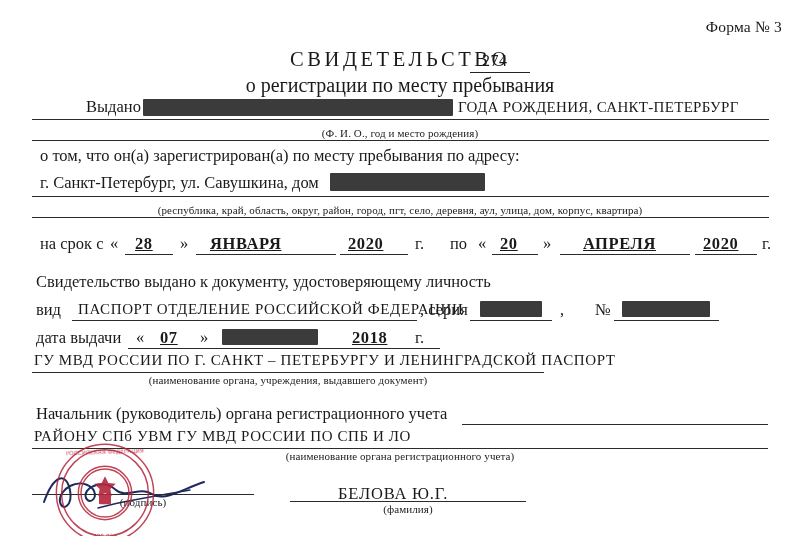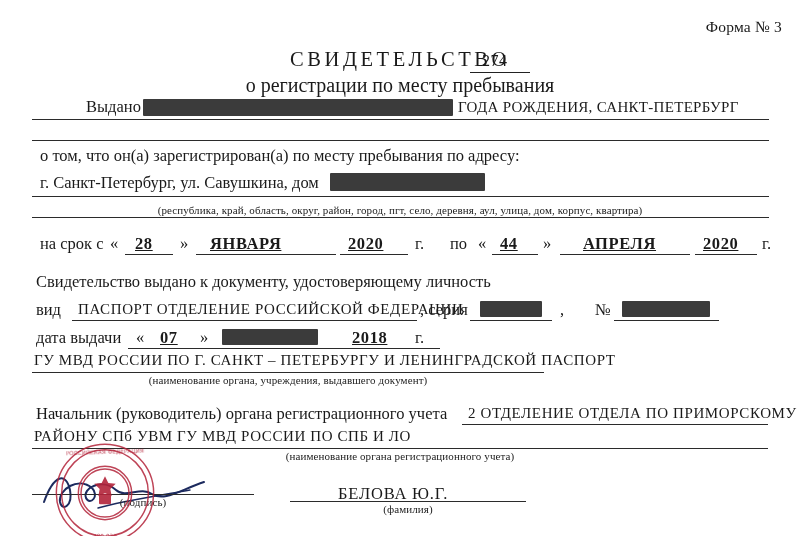--- a/index.html
+++ b/index.html
@@ -121,20 +121,21 @@
   <div class="abs title">СВИДЕТЕЛЬСТВО</div>
   <div class="title-num">274</div>
   <div class="title-num-line"></div>
   <div class="abs subtitle">о регистрации по месту пребывания</div>
 
   <div class="abs row-label" style="left:68px; top:97px;margin-left:18px;">Выдано</div>
   <div class="abs redact" style="left:143px; top:99px; width:310px; height:17px;"></div>
   <div class="abs" style="left:458px; top:99px; font-size:15px; letter-spacing:0.3px;">ГОДА РОЖДЕНИЯ, САНКТ-ПЕТЕРБУРГ</div>
   <div class="abs rule" style="left:32px; top:119px; width:737px;"></div>
   <div class="abs rule" style="left:32px; top:140px; width:737px;"></div>
+  <div class="abs caption" style="left:0; right:0; top:127px;">(Ф. И. О., год и место рождения)</div>
 
   <div class="abs row-label" style="left:40px; top:146px;">о том, что он(а) зарегистрирован(а) по месту пребывания по адресу:</div>
 
   <div class="abs row-label" style="left:40px; top:173px;">г. Санкт-Петербург, ул. Савушкина, дом</div>
   <div class="abs redact" style="left:330px; top:173px; width:155px; height:18px;"></div>
   <div class="abs rule" style="left:32px; top:196px; width:737px;"></div>
   <div class="abs rule" style="left:32px; top:217px; width:737px;"></div>
   <div class="abs caption" style="left:0; right:0; top:204px;">(республика, край, область, округ, район, город, пгт, село, деревня, аул, улица, дом, корпус, квартира)</div>
 
   <div class="abs row-label" style="left:40px; top:234px;">на срок с</div>
@@ -142,21 +143,21 @@
   <div class="abs row-label bold-val" style="left:135px; top:234px;">28</div>
   <div class="abs rule" style="left:125px; top:254px; width:48px;"></div>
   <div class="abs row-label" style="left:180px; top:234px;">»</div>
   <div class="abs row-label bold-val" style="left:210px; top:234px;">ЯНВАРЯ</div>
   <div class="abs rule" style="left:196px; top:254px; width:140px;"></div>
   <div class="abs row-label bold-val" style="left:348px; top:234px;">2020</div>
   <div class="abs rule" style="left:340px; top:254px; width:68px;"></div>
   <div class="abs row-label" style="left:415px; top:234px;">г.</div>
   <div class="abs row-label" style="left:450px; top:234px;">по</div>
   <div class="abs row-label" style="left:478px; top:234px;">«</div>
-  <div class="abs row-label bold-val" style="left:500px; top:234px;">44</div>
+  <div class="abs row-label bold-val" style="left:500px; top:234px;">20</div>
   <div class="abs rule" style="left:492px; top:254px; width:46px;"></div>
   <div class="abs row-label" style="left:543px; top:234px;">»</div>
   <div class="abs row-label bold-val" style="left:583px; top:234px;">АПРЕЛЯ</div>
   <div class="abs rule" style="left:560px; top:254px; width:130px;"></div>
   <div class="abs row-label bold-val" style="left:703px; top:234px;">2020</div>
   <div class="abs rule" style="left:695px; top:254px; width:62px;"></div>
   <div class="abs row-label" style="left:762px; top:234px;">г.</div>
 
   <div class="abs row-label" style="left:36px; top:272px;">Свидетельство выдано к документу, удостоверяющему личность</div>
 
@@ -178,21 +179,20 @@
   <div class="abs redact" style="left:222px; top:329px; width:96px; height:16px;"></div>
   <div class="abs row-label bold-val" style="left:352px; top:328px;">2018</div>
   <div class="abs row-label" style="left:415px; top:328px;">г.</div>
   <div class="abs rule" style="left:128px; top:348px; width:312px;"></div>
 
   <div class="abs small-caps-line" style="left:34px; top:352px;">ГУ  МВД  РОССИИ  ПО  Г. САНКТ – ПЕТЕРБУРГУ  И  ЛЕНИНГРАДСКОЙ ПАСПОРТ</div>
   <div class="abs rule" style="left:32px; top:372px; width:512px;"></div>
   <div class="abs row-label" style="left:36px; top:404px;">Начальник (руководитель) органа регистрационного учета</div>
 
   <div class="abs caption" style="left:32px; top:374px; width:512px;">(наименование органа, учреждения, выдавшего документ)</div>
-  <div class="abs small-caps-line" style="left:468px; top:405px;">2 ОТДЕЛЕНИЕ ОТДЕЛА  ПО ПРИМОРСКОМУ</div>
   <div class="abs rule" style="left:462px; top:424px; width:306px;"></div>
   <div class="abs small-caps-line" style="left:34px; top:428px;">РАЙОНУ СПб УВМ  ГУ  МВД  РОССИИ  ПО  СПБ  И  ЛО</div>
   <div class="abs rule" style="left:32px; top:448px; width:736px;"></div>
   <div class="abs caption" style="left:0; right:0; top:450px;">(наименование органа регистрационного учета)</div>
 
   <div class="abs sign">
     <svg width="170" height="46" viewBox="0 0 170 46" fill="none">
       <path d="M4 34 C14 6, 26 4, 30 22 C33 38, 22 44, 20 34 C18 22, 38 8, 52 20 C60 28, 50 38, 46 30 C42 20, 62 10, 76 22 C86 31, 100 18, 112 26 C124 34, 140 22, 164 14" stroke="#1c2a5e" stroke-width="2" stroke-linecap="round"></path>
       <path d="M58 40 C78 34, 104 30, 150 22" stroke="#1c2a5e" stroke-width="1.4" stroke-linecap="round"></path>
     </svg>

